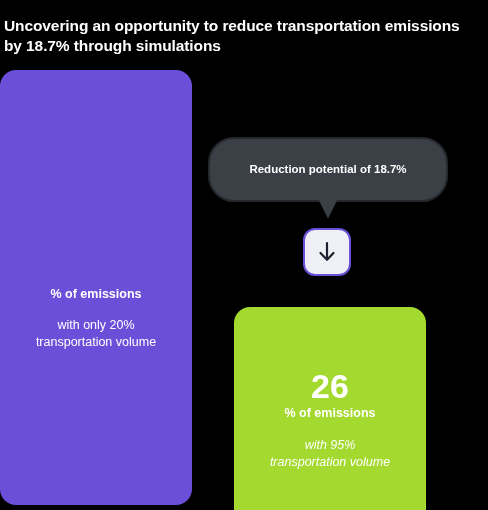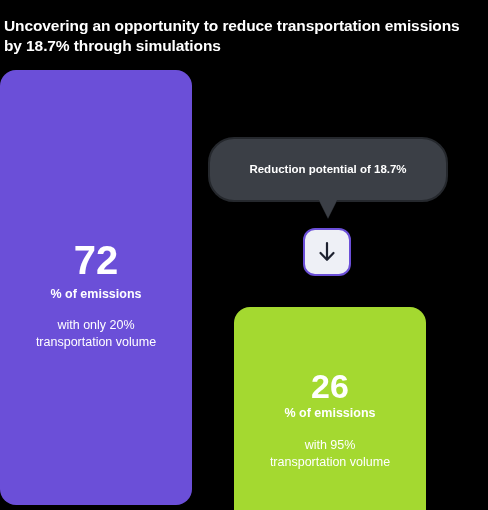--- a/index.html
+++ b/index.html
@@ -95,20 +95,21 @@
     font-size: 12.5px;
     font-weight: bold;
   }
   #bar-green .sub {
     position: absolute;
     left: 0;
     right: 0;
     top: 130px;
     font-size: 12.5px;
     line-height: 1.38;
+    font-style: italic;
   }
 
   
   #callout {
     position: absolute;
     left: 208px;
     top: 137px;
     width: 240px;
     height: 65px;
     background: #3b3f46;
@@ -158,21 +159,20 @@
     top: 50%;
     transform: translate(-50%, -50%);
   }
 </style>
 </head>
 <body>
 
 <div id="headline">Uncovering an opportunity to reduce transportation emissions by 18.7% through simulations</div>
 
 <div id="bar-purple">
-  <div class="bignum">72</div>
   <div class="unit">% of emissions</div>
   <div class="sub" style="white-space: pre-line;">with only 20%
 transportation volume</div>
 </div>
 
 <div id="bar-green">
   <div class="bignum">26</div>
   <div class="unit">% of emissions</div>
   <div class="sub" style="white-space: pre-line;">with 95%
 transportation volume</div>

